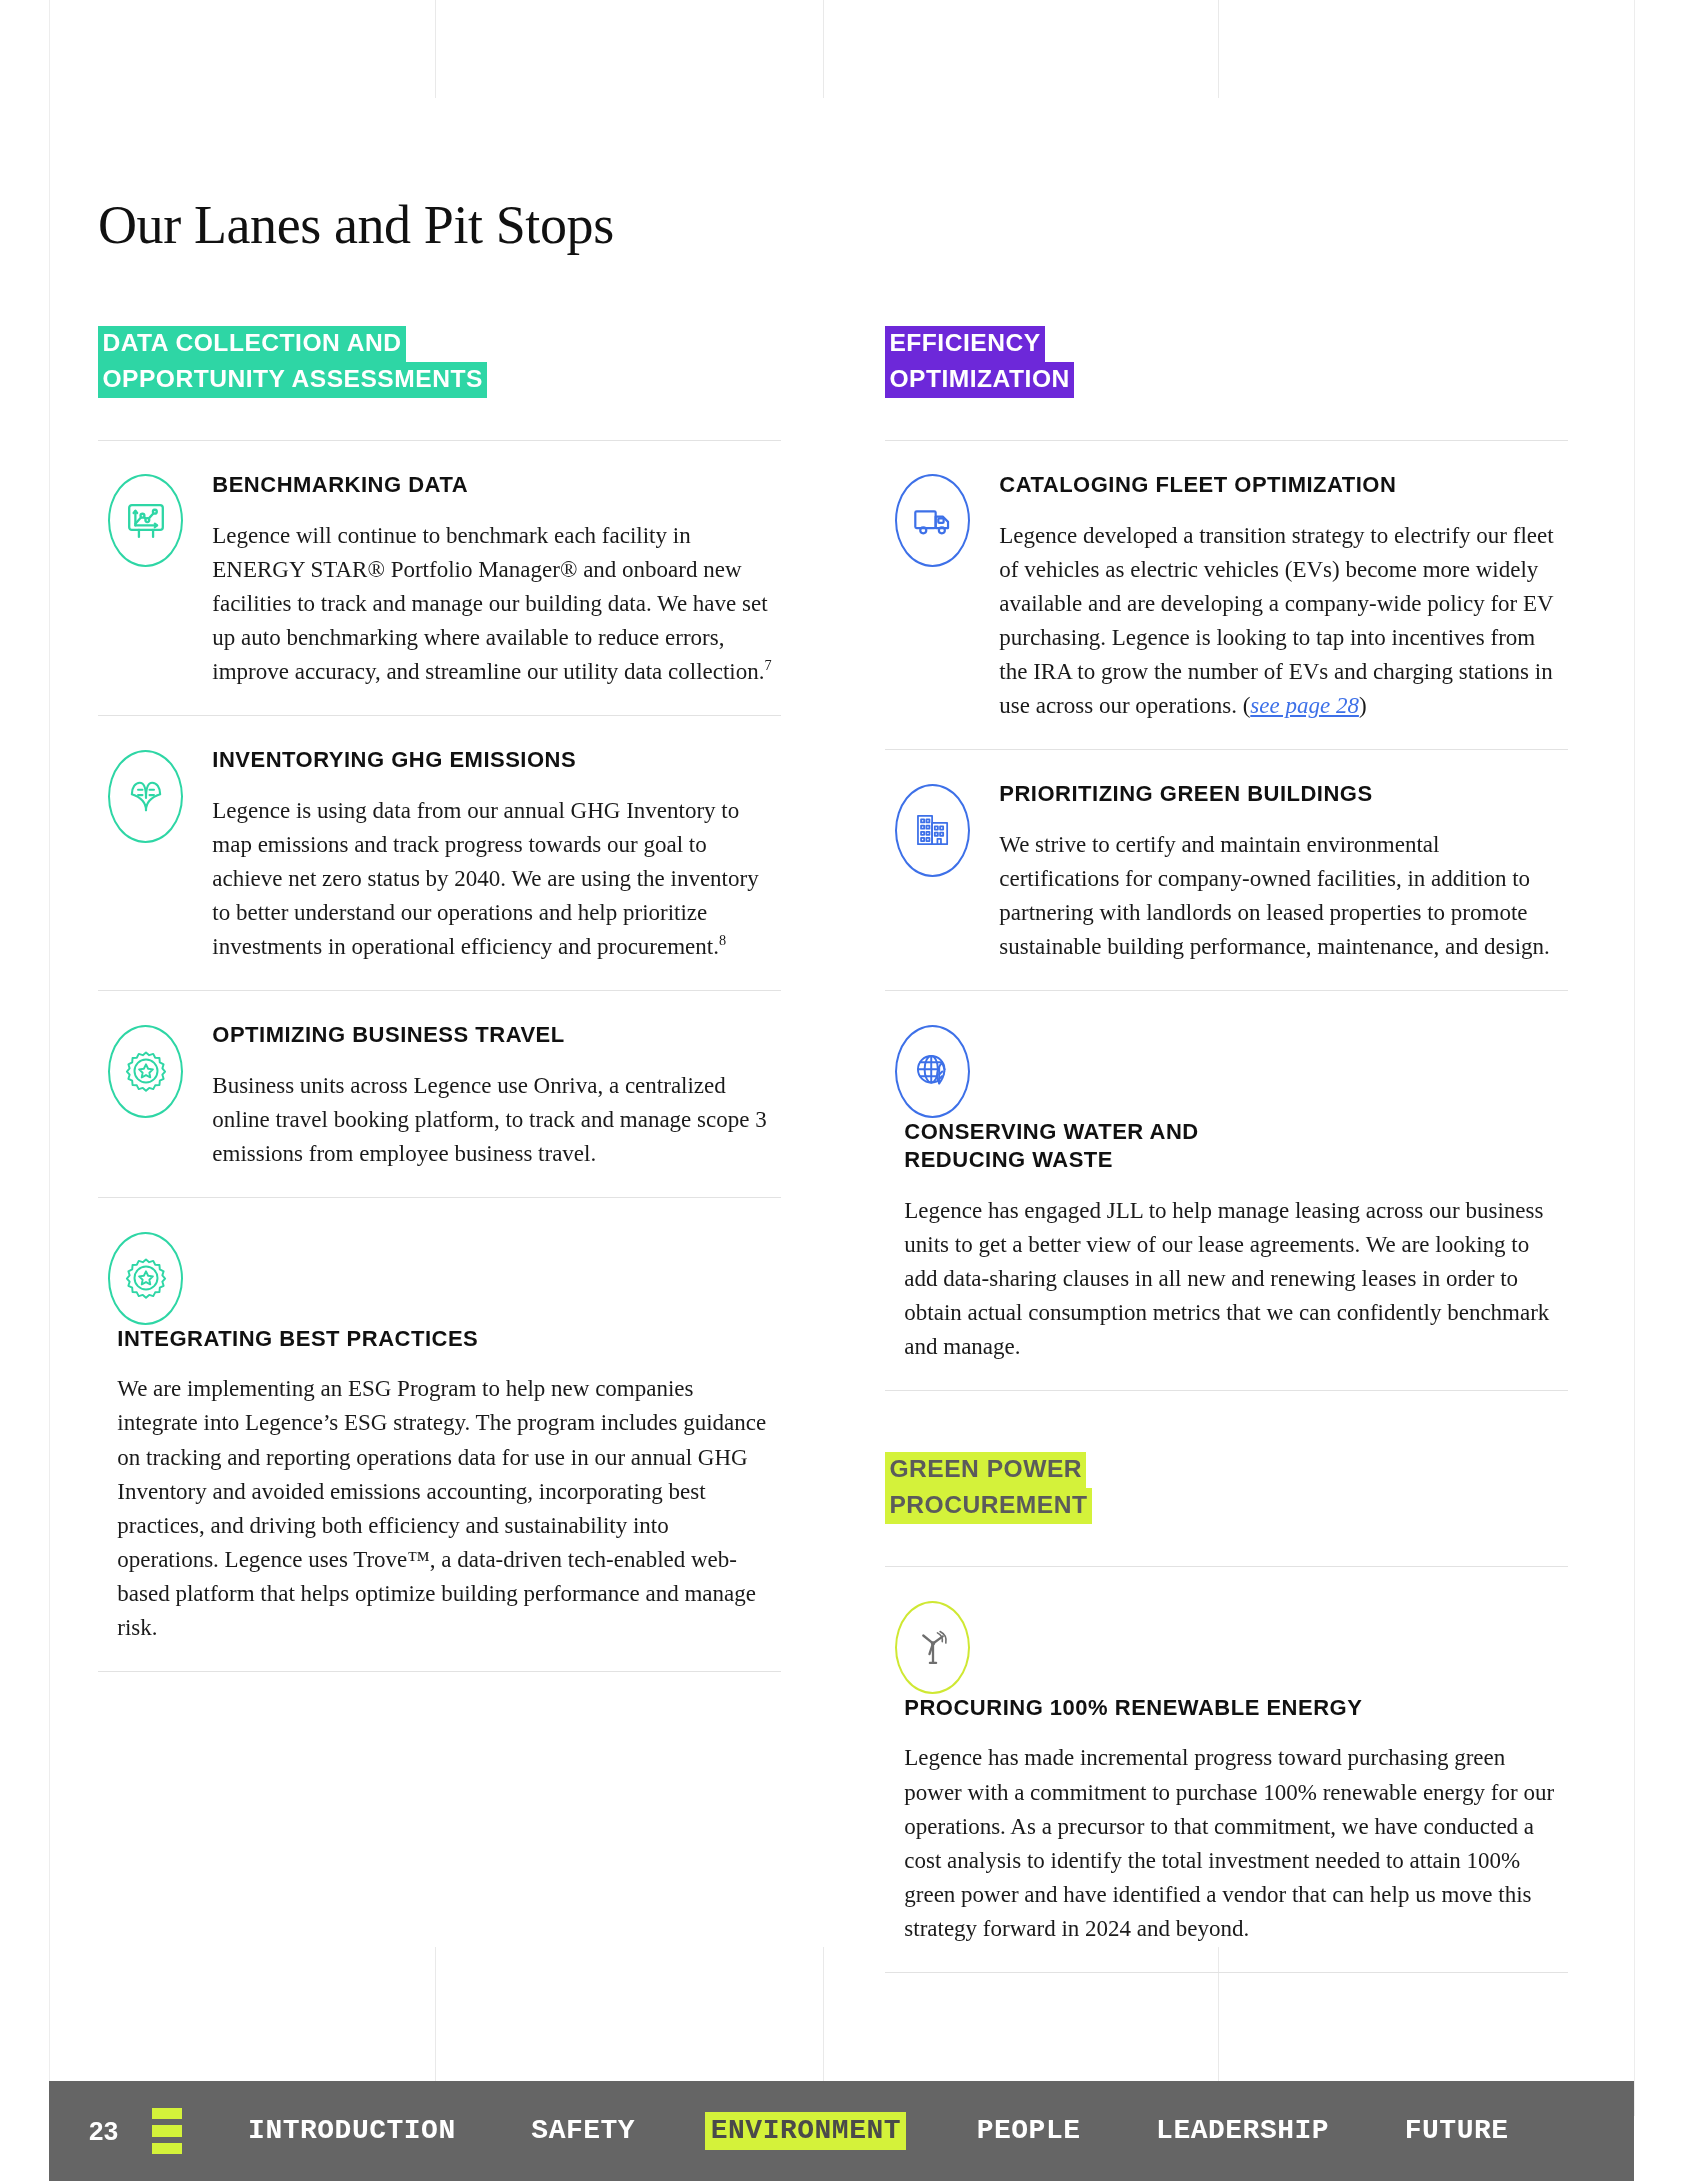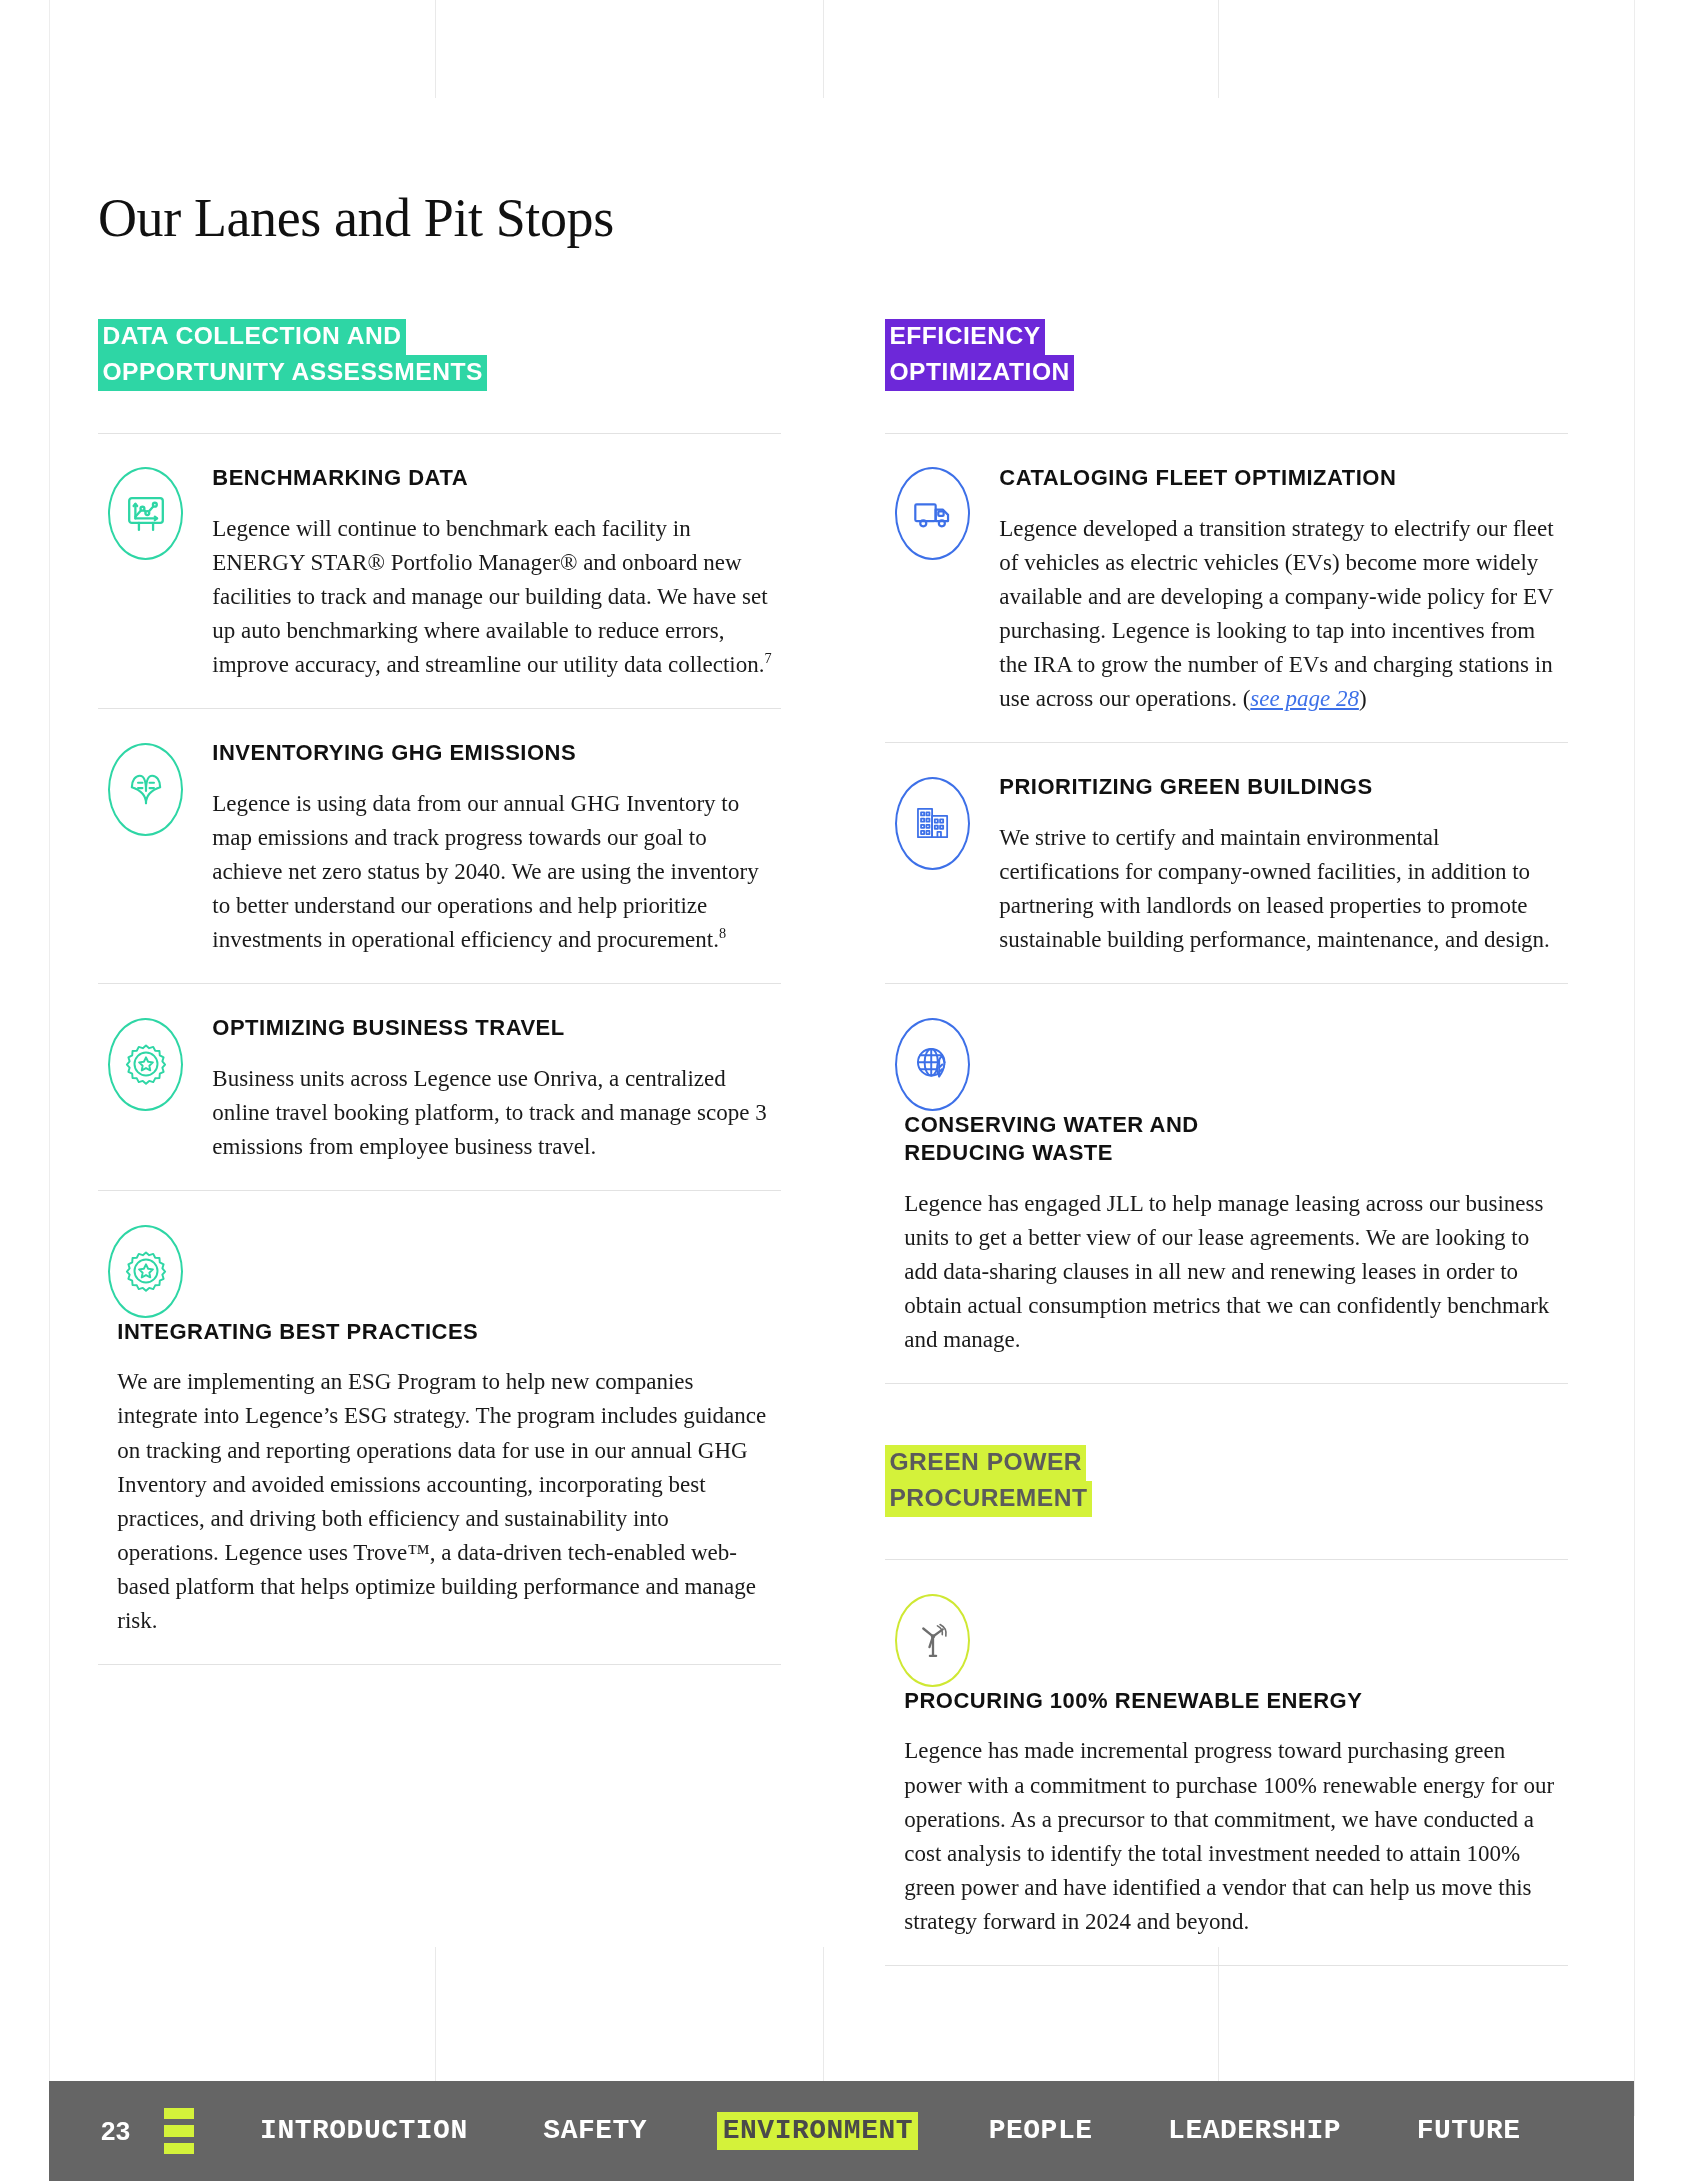--- a/index.html
+++ b/index.html
@@ -27,21 +27,21 @@
   }
   .grid-top    { top: 0;    height: 98px; }
   .grid-bottom { top: 1947px; height: 169px; }
   .grid-edge-l { top: 0; height: 2116px; left: 49px; background: #ededed; }
   .grid-edge-r { top: 0; height: 2116px; left: 1634px; background: #ededed; }
 
   
   .content {
     position: absolute;
     left: 98px;
-    top: 1px;
+    top: 8px;
     width: 1492px;
   }
 
   .page-title {
     font-family: "Liberation Serif", serif;
     font-size: 54px;
     font-weight: 400;
     color: #111111;
     letter-spacing: -0.4px;
     margin-top: 186px;
@@ -138,21 +138,21 @@
   
   .footer {
     position: absolute;
     left: 49px;
     right: 51px;
     bottom: 0;
     height: 100px;
     background: #656565;
     display: flex;
     align-items: center;
-    padding-left: 52px;
+    padding-left: 40px;
   }
   .page-num {
     font-family: "Liberation Sans", sans-serif;
     font-weight: 700;
     font-size: 26px;
     color: #ffffff;
     letter-spacing: 0.4px;
     width: 54px;
   }
   .menu-icon {

